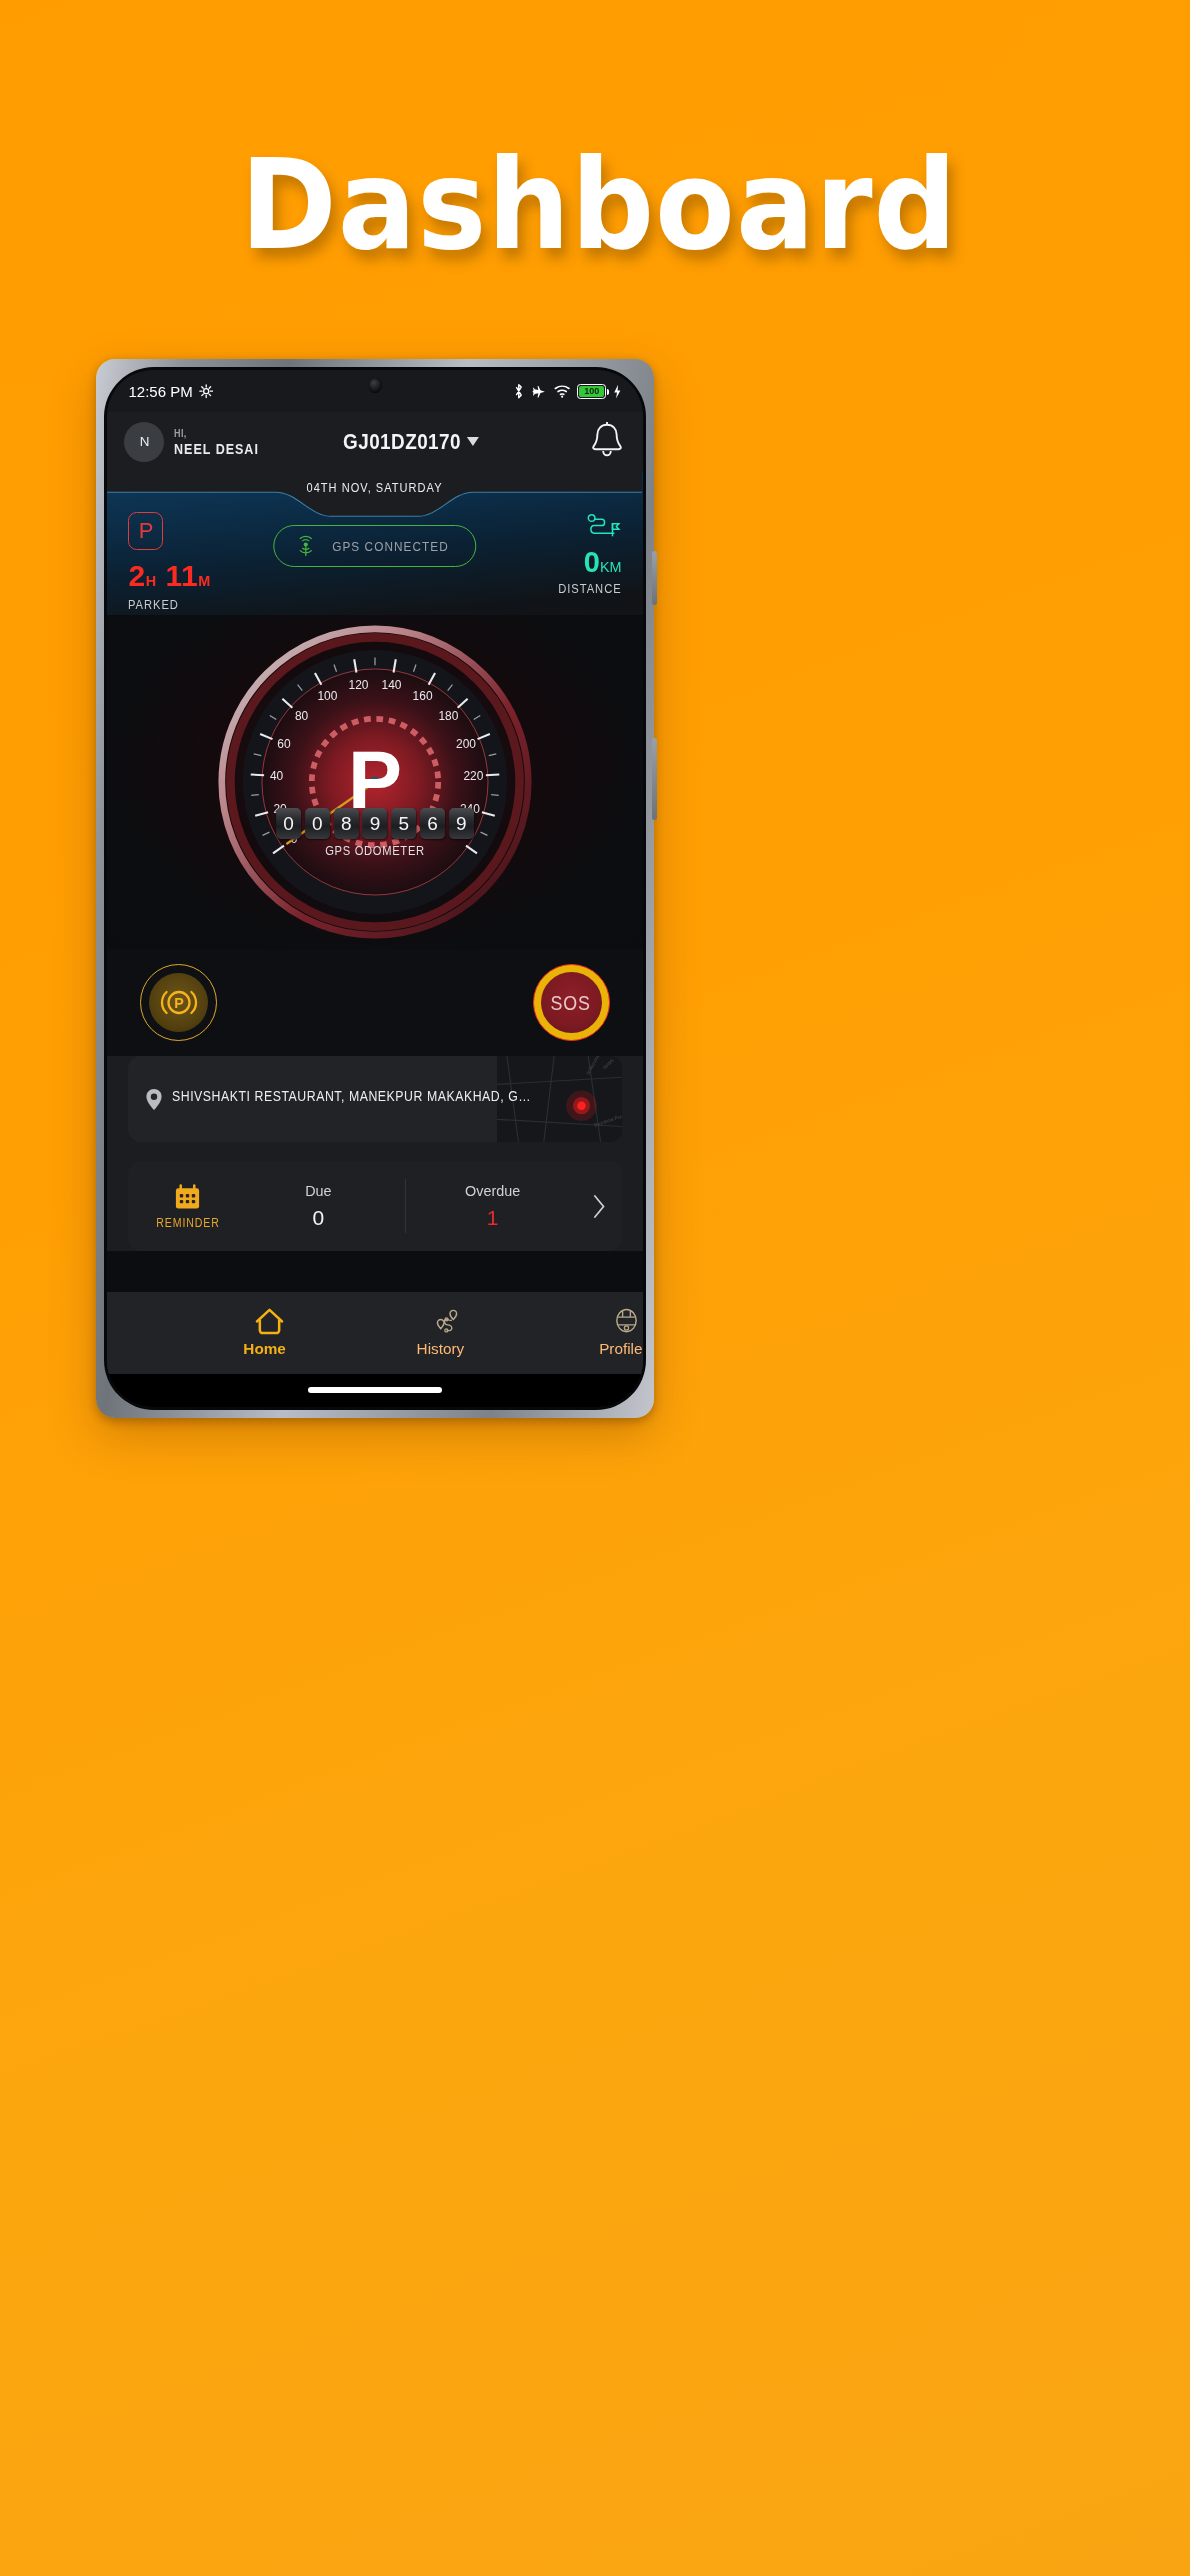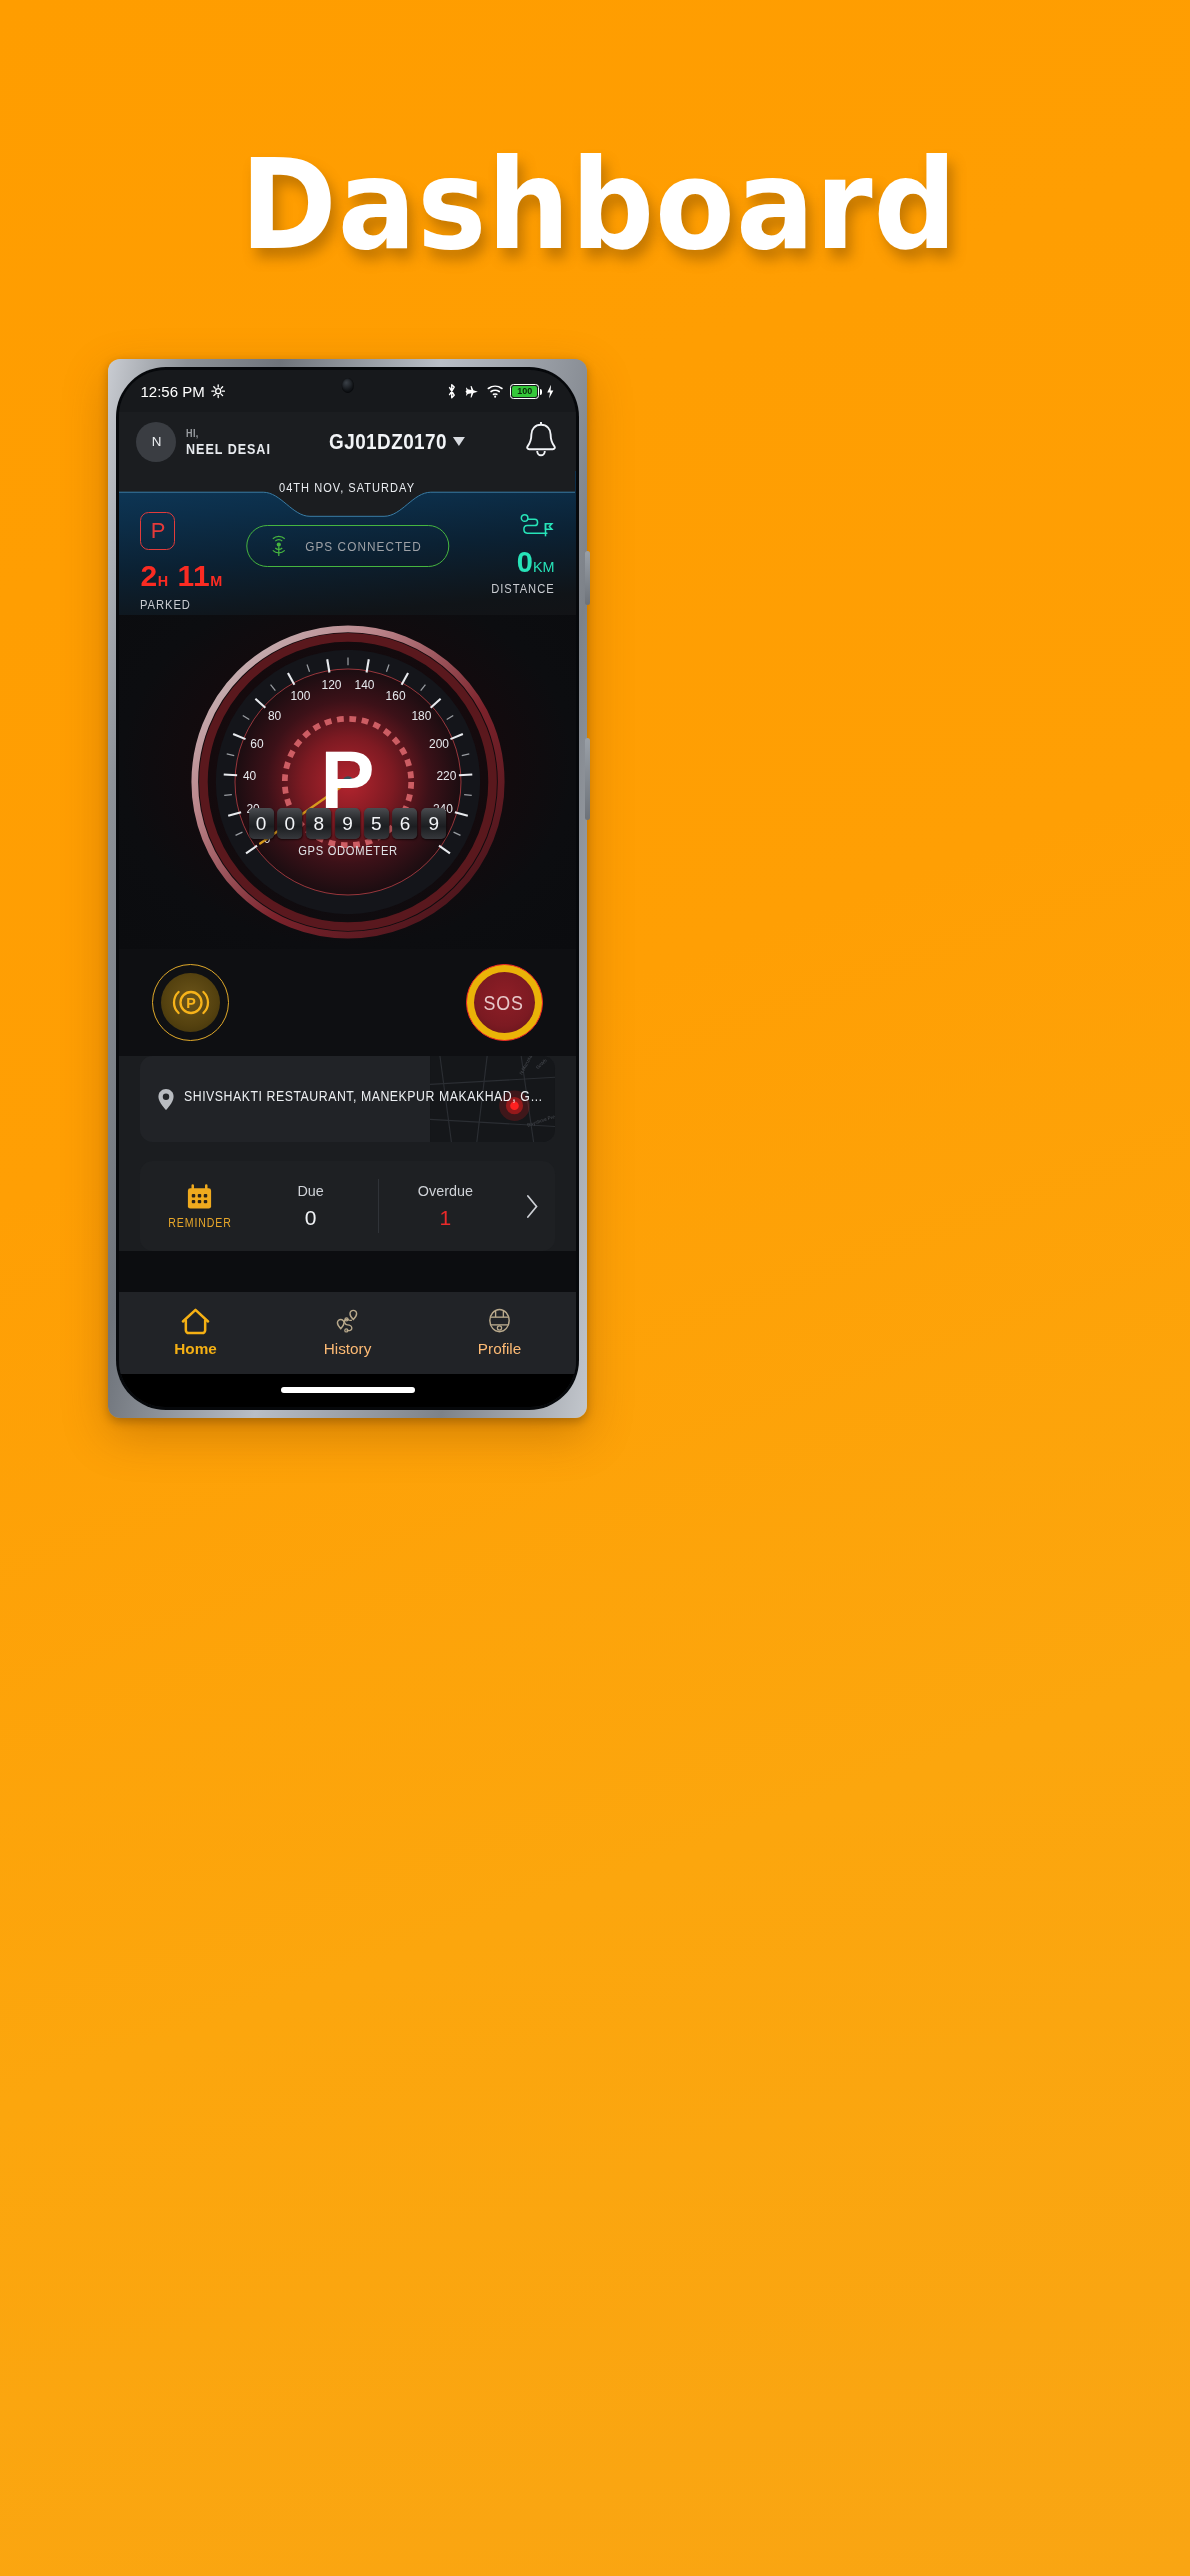--- a/index.html
+++ b/index.html
@@ -13,23 +13,23 @@
   
   .title-wrap{ position:absolute; top:142px; left:0; width:100%; text-align:center;padding-left:8px; }
   .title{
     font-family:"DejaVu Sans", sans-serif;
     font-weight:bold; font-size:125px; line-height:1;
     color:#ffffff; letter-spacing:1px;
     transform:scaleX(0.93);
     text-shadow:5.8px 9.6px 13.4px rgba(120,70,0,.45);
   }
   .phone-outer{
-    position:absolute; left:108px; top:359px;
-    width:479px; height:1059px;
-    border-radius:12px;
+    position:absolute; left:96px; top:359px;
+    width:558px; height:1059px;
+    border-radius:19px;
     background:linear-gradient(100deg,#c9ccd2 0%,#8d9298 12%,#6f747b 26%,#b9bec6 50%,#7d8289 78%,#c3c7cd 100%);
     box-shadow:0 17px 46px rgba(120,60,0,.32), 0 3.8px 9.6px rgba(0,0,0,.25);
   }
   .phone-inner{
     position:absolute; left:7.7px; top:7.7px; right:7.7px; bottom:7.7px;
     border-radius:50px; background:#06080b; overflow:hidden;
   }
   .screen{
     position:absolute; left:3.8px; top:3.8px; right:3.8px; bottom:3.8px;
     border-radius:46px; background:#0d0f12; overflow:hidden;
@@ -197,21 +197,21 @@
   .remcell .v.red{ color:#ea2a2a; }
   .remdiv{ width:1px; height:54px; background:#303338; }
   .chev{ width:27px; display:flex; justify-content:flex-end; color:#cdd0d5; font-size:23px; }
 
   
   .spacer{ flex:1 1 auto; background:#0c0d10; }
   .bottomnav{
     flex:0 0 auto; height:82px; background:#212327;
     display:flex; align-items:center;
   }
-  .navitem{ flex:1 1 0; display:flex; flex-direction:column; align-items:center; gap:4.8px; }
+  .navitem{ flex:1 1 0; display:flex; flex-direction:column; align-items:flex-end; gap:4.8px; }
   .navitem .lbl{ font-size:15.3px; }
   .navitem.active .lbl{ color:#f5b014; font-weight:bold; }
   .navitem .lbl{ color:#fdba74; }
   .homebar{ height:33px; background:#000; display:flex; align-items:center; justify-content:center; flex:0 0 auto;}
   .homebar i{ display:block; width:134px; height:5.8px; border-radius:2.9px; background:#fff; }
 </style>
 </head>
 <body>
 
 <div class="title-wrap">

